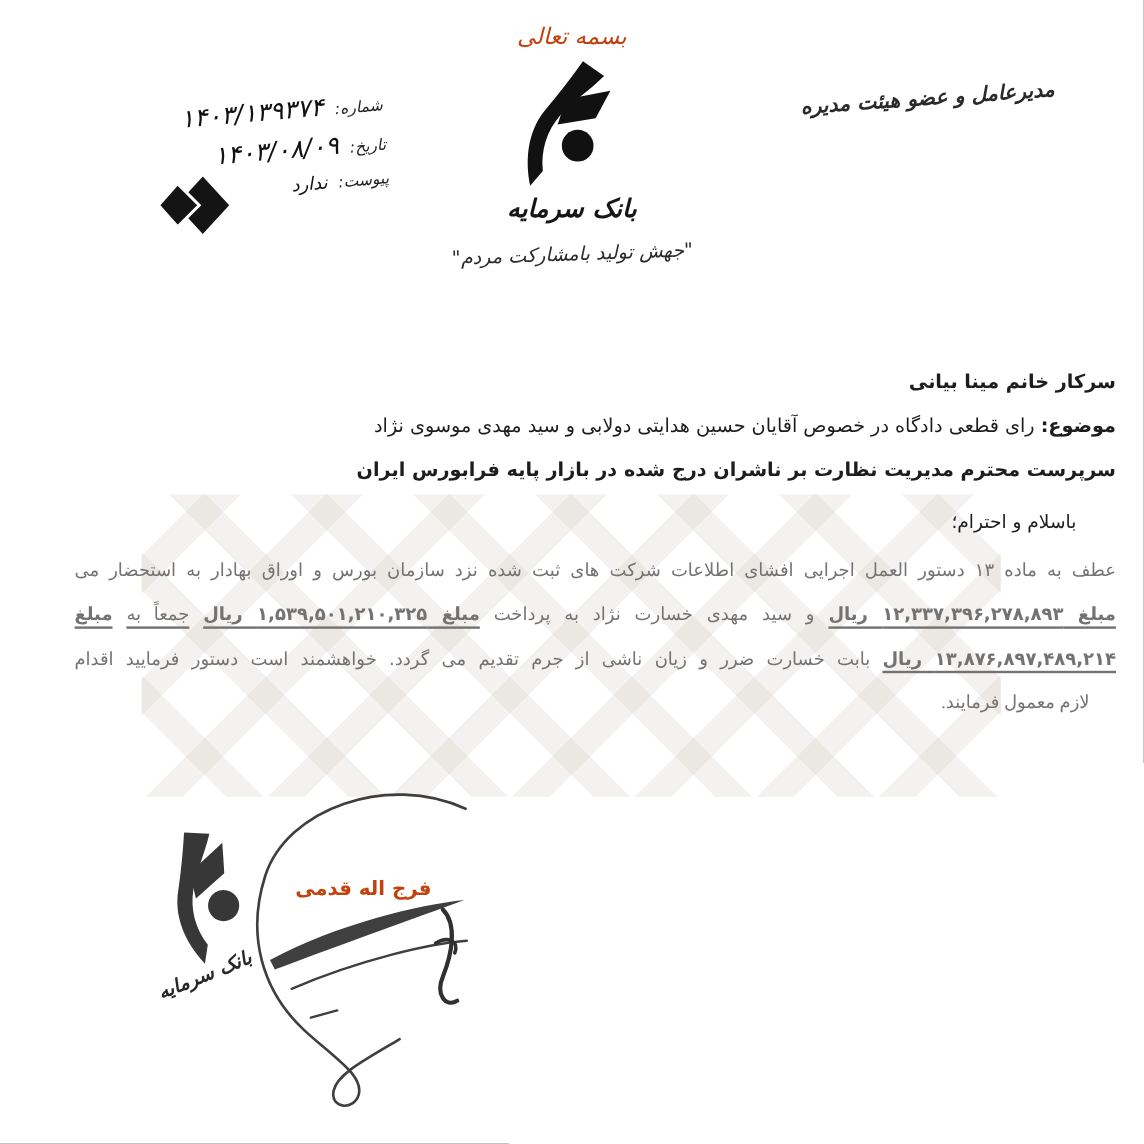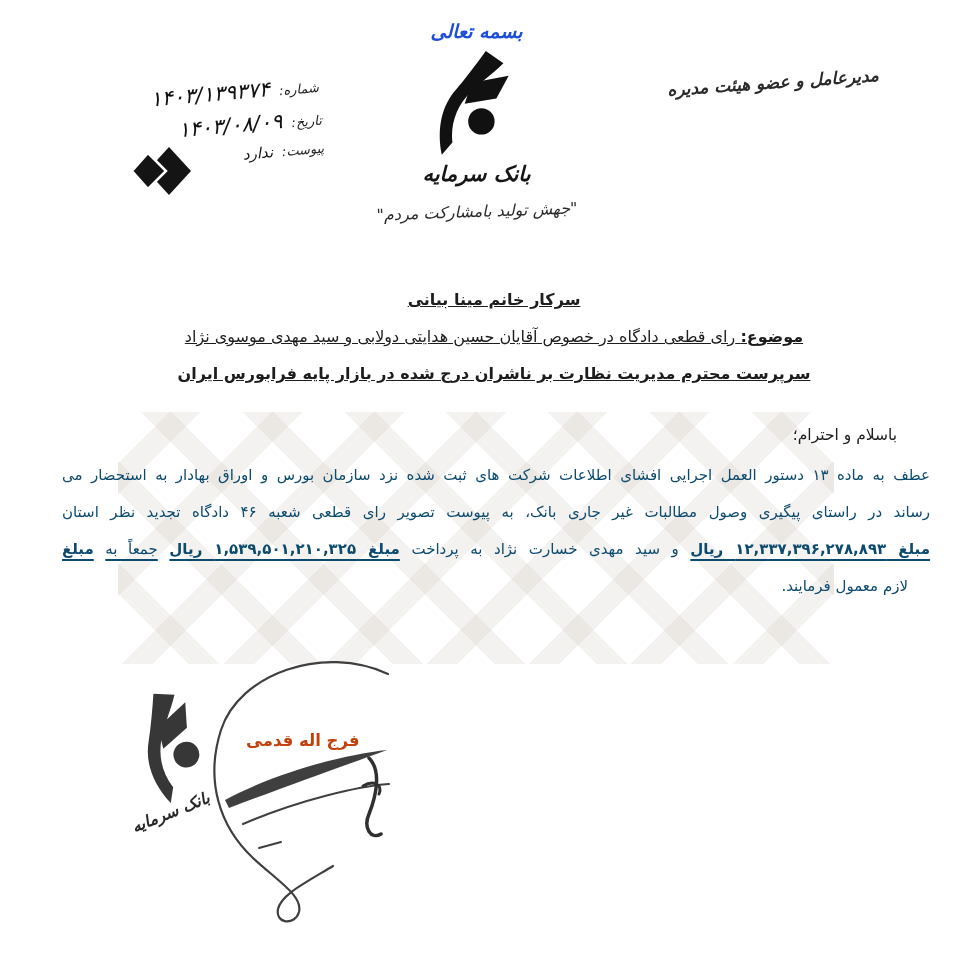--- a/index.html
+++ b/index.html
@@ -18,21 +18,21 @@
     position:absolute;top:70px;right:6px;width:280px;
     font-style:italic;font-size:17px;font-weight:bold;
     direction:rtl;text-align:left;
     transform:rotate(-4deg);
     color:#2a2a2a;
   }
   .center-head{
     position:absolute;top:20px;left:50%;transform:translateX(-50%);
     width:340px;text-align:center;
   }
-  .bismillah{font-style:italic;font-weight:bold;font-size:19px;color:#1d4ed8;}
+  .bismillah{font-style:italic;font-weight:normal;font-size:19px;color:#c2410c;}
   .logo-svg{display:block;margin:8px auto 0;}
   .bankname{font-style:italic;font-weight:bold;font-size:21px;margin-top:0px;color:#161616;}
   .slogan{font-style:italic;font-size:16px;margin-top:16px;color:#2b2b2b;transform:rotate(-2deg);}
   .meta{
     position:absolute;top:84px;left:62px;width:260px;
     direction:rtl;transform:rotate(-5deg);
   }
   .meta-row{display:flex;align-items:baseline;gap:9px;margin-bottom:9px;}
   .meta-label{font-style:italic;font-size:13px;color:#222;white-space:nowrap;}
   .meta-value{font-style:italic;font-size:21px;letter-spacing:2px;color:#111;white-space:nowrap;}
@@ -41,36 +41,36 @@
   
   .watermark{
     position:absolute;top:412px;left:118px;width:716px;height:252px;
     background:
       repeating-linear-gradient(45deg,transparent 0 50px,rgba(200,190,178,.20) 50px 72px),
       repeating-linear-gradient(-45deg,transparent 0 50px,rgba(200,190,178,.20) 50px 72px);
     pointer-events:none;
   }
   
   .recipient{
-    position:absolute;top:288px;right:23px;left:58px;
-    direction:rtl;text-align:center;font-size:16px;line-height:23px;text-decoration:underline;
+    position:absolute;top:306px;right:23px;left:58px;
+    direction:rtl;text-align:right;font-size:16px;line-height:23px;
   }
   .recipient .row{margin-bottom:14px;white-space:nowrap;}
   .bold{font-weight:bold;}
   .salutation{
     position:absolute;top:426px;right:56px;
     direction:rtl;font-size:15.5px;
   }
   .body-par{
     position:absolute;top:457px;right:23px;left:62px;
-    direction:rtl;font-size:15px;line-height:37px;color:#0c4a6e;
+    direction:rtl;font-size:15px;line-height:37px;color:#737373;
     text-justify:inter-word;
   }
   .bline{text-align:justify;text-align-last:justify;height:37px;overflow:hidden;white-space:nowrap;}
-  .bline.last{text-align:right;text-align-last:right;padding-right:22px;}
+  .bline.last{text-align:right;text-align-last:right;padding-right:22px;font-family:Liberation Serif, serif;}
   .bu{font-weight:bold;text-decoration:underline;text-decoration-thickness:1.5px;text-underline-offset:5px;}
   .u{text-decoration:underline;text-decoration-thickness:1.5px;text-underline-offset:5px;font-family:Liberation Serif, serif;}
   
   .stamp{
     position:absolute;left:96px;top:690px;width:160px;
     transform:rotate(-8deg);text-align:center;opacity:.95;
   }
   .stamp-script{
     font-style:italic;font-weight:bold;font-size:16px;color:#1c1c1c;
     transform:rotate(-14deg) translateX(-14px);margin-top:-4px;direction:rtl;
@@ -127,22 +127,22 @@
       <span class="bold">موضوع:</span>
       <span>رای قطعی دادگاه در خصوص آقایان حسین هدایتی دولابی و سید مهدی موسوی نژاد</span>
     </div>
     <div class="row bold">سرپرست محترم مدیریت نظارت بر ناشران درج شده در بازار پایه فرابورس ایران</div>
   </div>
 
   <div class="salutation">باسلام و احترام؛</div>
 
   <div class="body-par">
     <div class="bline">عطف به ماده ۱۳ دستور العمل اجرایی افشای اطلاعات شرکت های ثبت شده نزد سازمان بورس و اوراق بهادار به استحضار می</div>
-    <div class="bline">رساند در راستای پیگیری وصول مطالبات غیر جاری بانک، به پیوست تصویر رای قطعی شعبه ۴۶ دادگاه تجدید نظر استان</div>
     <div class="bline"><span class="bu">مبلغ ۱۲,۳۳۷,۳۹۶,۲۷۸,۸۹۳ ریال</span> <span>و سید مهدی خسارت نژاد به پرداخت</span> <span class="bu">مبلغ ۱,۵۳۹,۵۰۱,۲۱۰,۳۲۵ ریال</span> <span class="u">جمعاً به</span> <span class="bu">مبلغ</span></div>
+    <div class="bline"><span class="bu">۱۳,۸۷۶,۸۹۷,۴۸۹,۲۱۴ ریال</span> <span>بابت خسارت ضرر و زیان ناشی از جرم تقدیم می گردد. خواهشمند است دستور فرمایید اقدام</span></div>
     <div class="bline last">لازم معمول فرمایند.</div>
   </div>
 
   <div class="stamp">
     <svg width="96" height="108" viewBox="0 0 100 125" style="transform:rotate(-24deg);opacity:.93;">
       <path d="M60 0 L80 14 C66 28 50 38 38 52 C26 66 20 84 22 104 L10 118 C4 88 10 62 26 44 C38 30 50 14 60 0 Z" fill="#1c1c1c"></path>
       <path d="M44 36 L86 28 L72 54 L36 60 Z" fill="#1c1c1c"></path>
       <circle cx="55" cy="80" r="15" fill="#1c1c1c"></circle>
     </svg>
     <div class="stamp-script">بانک سرمایه</div>

